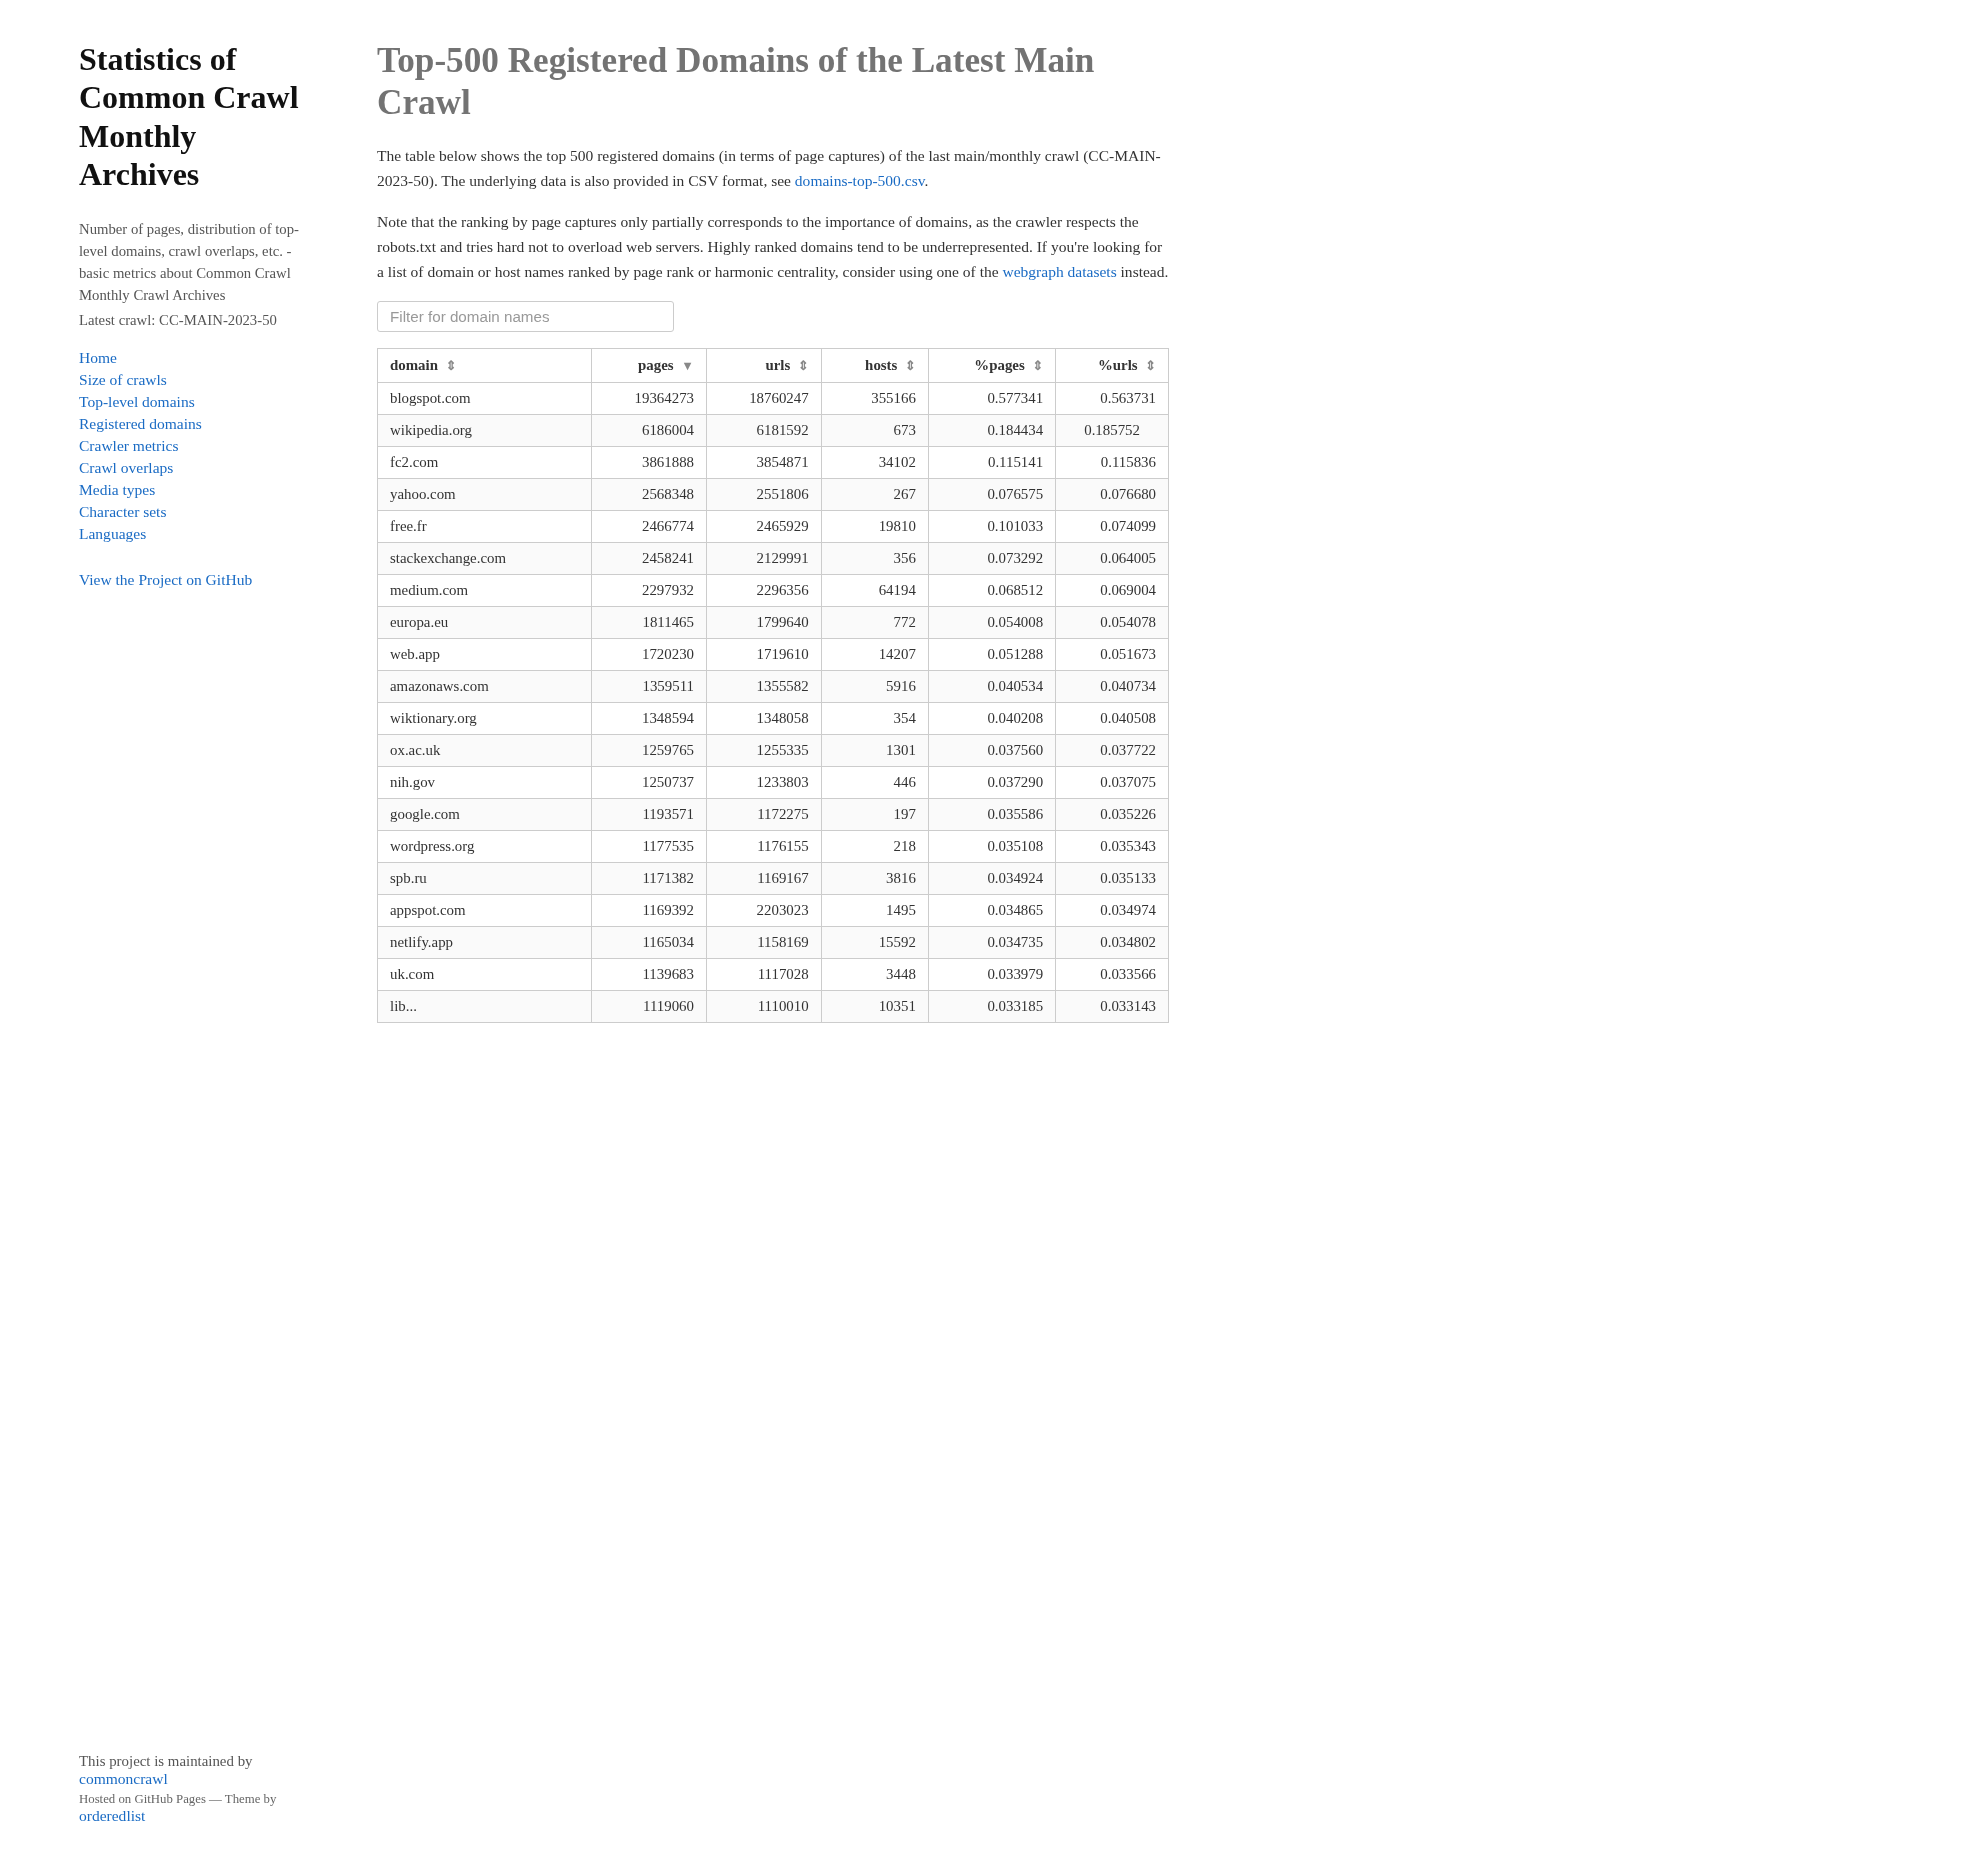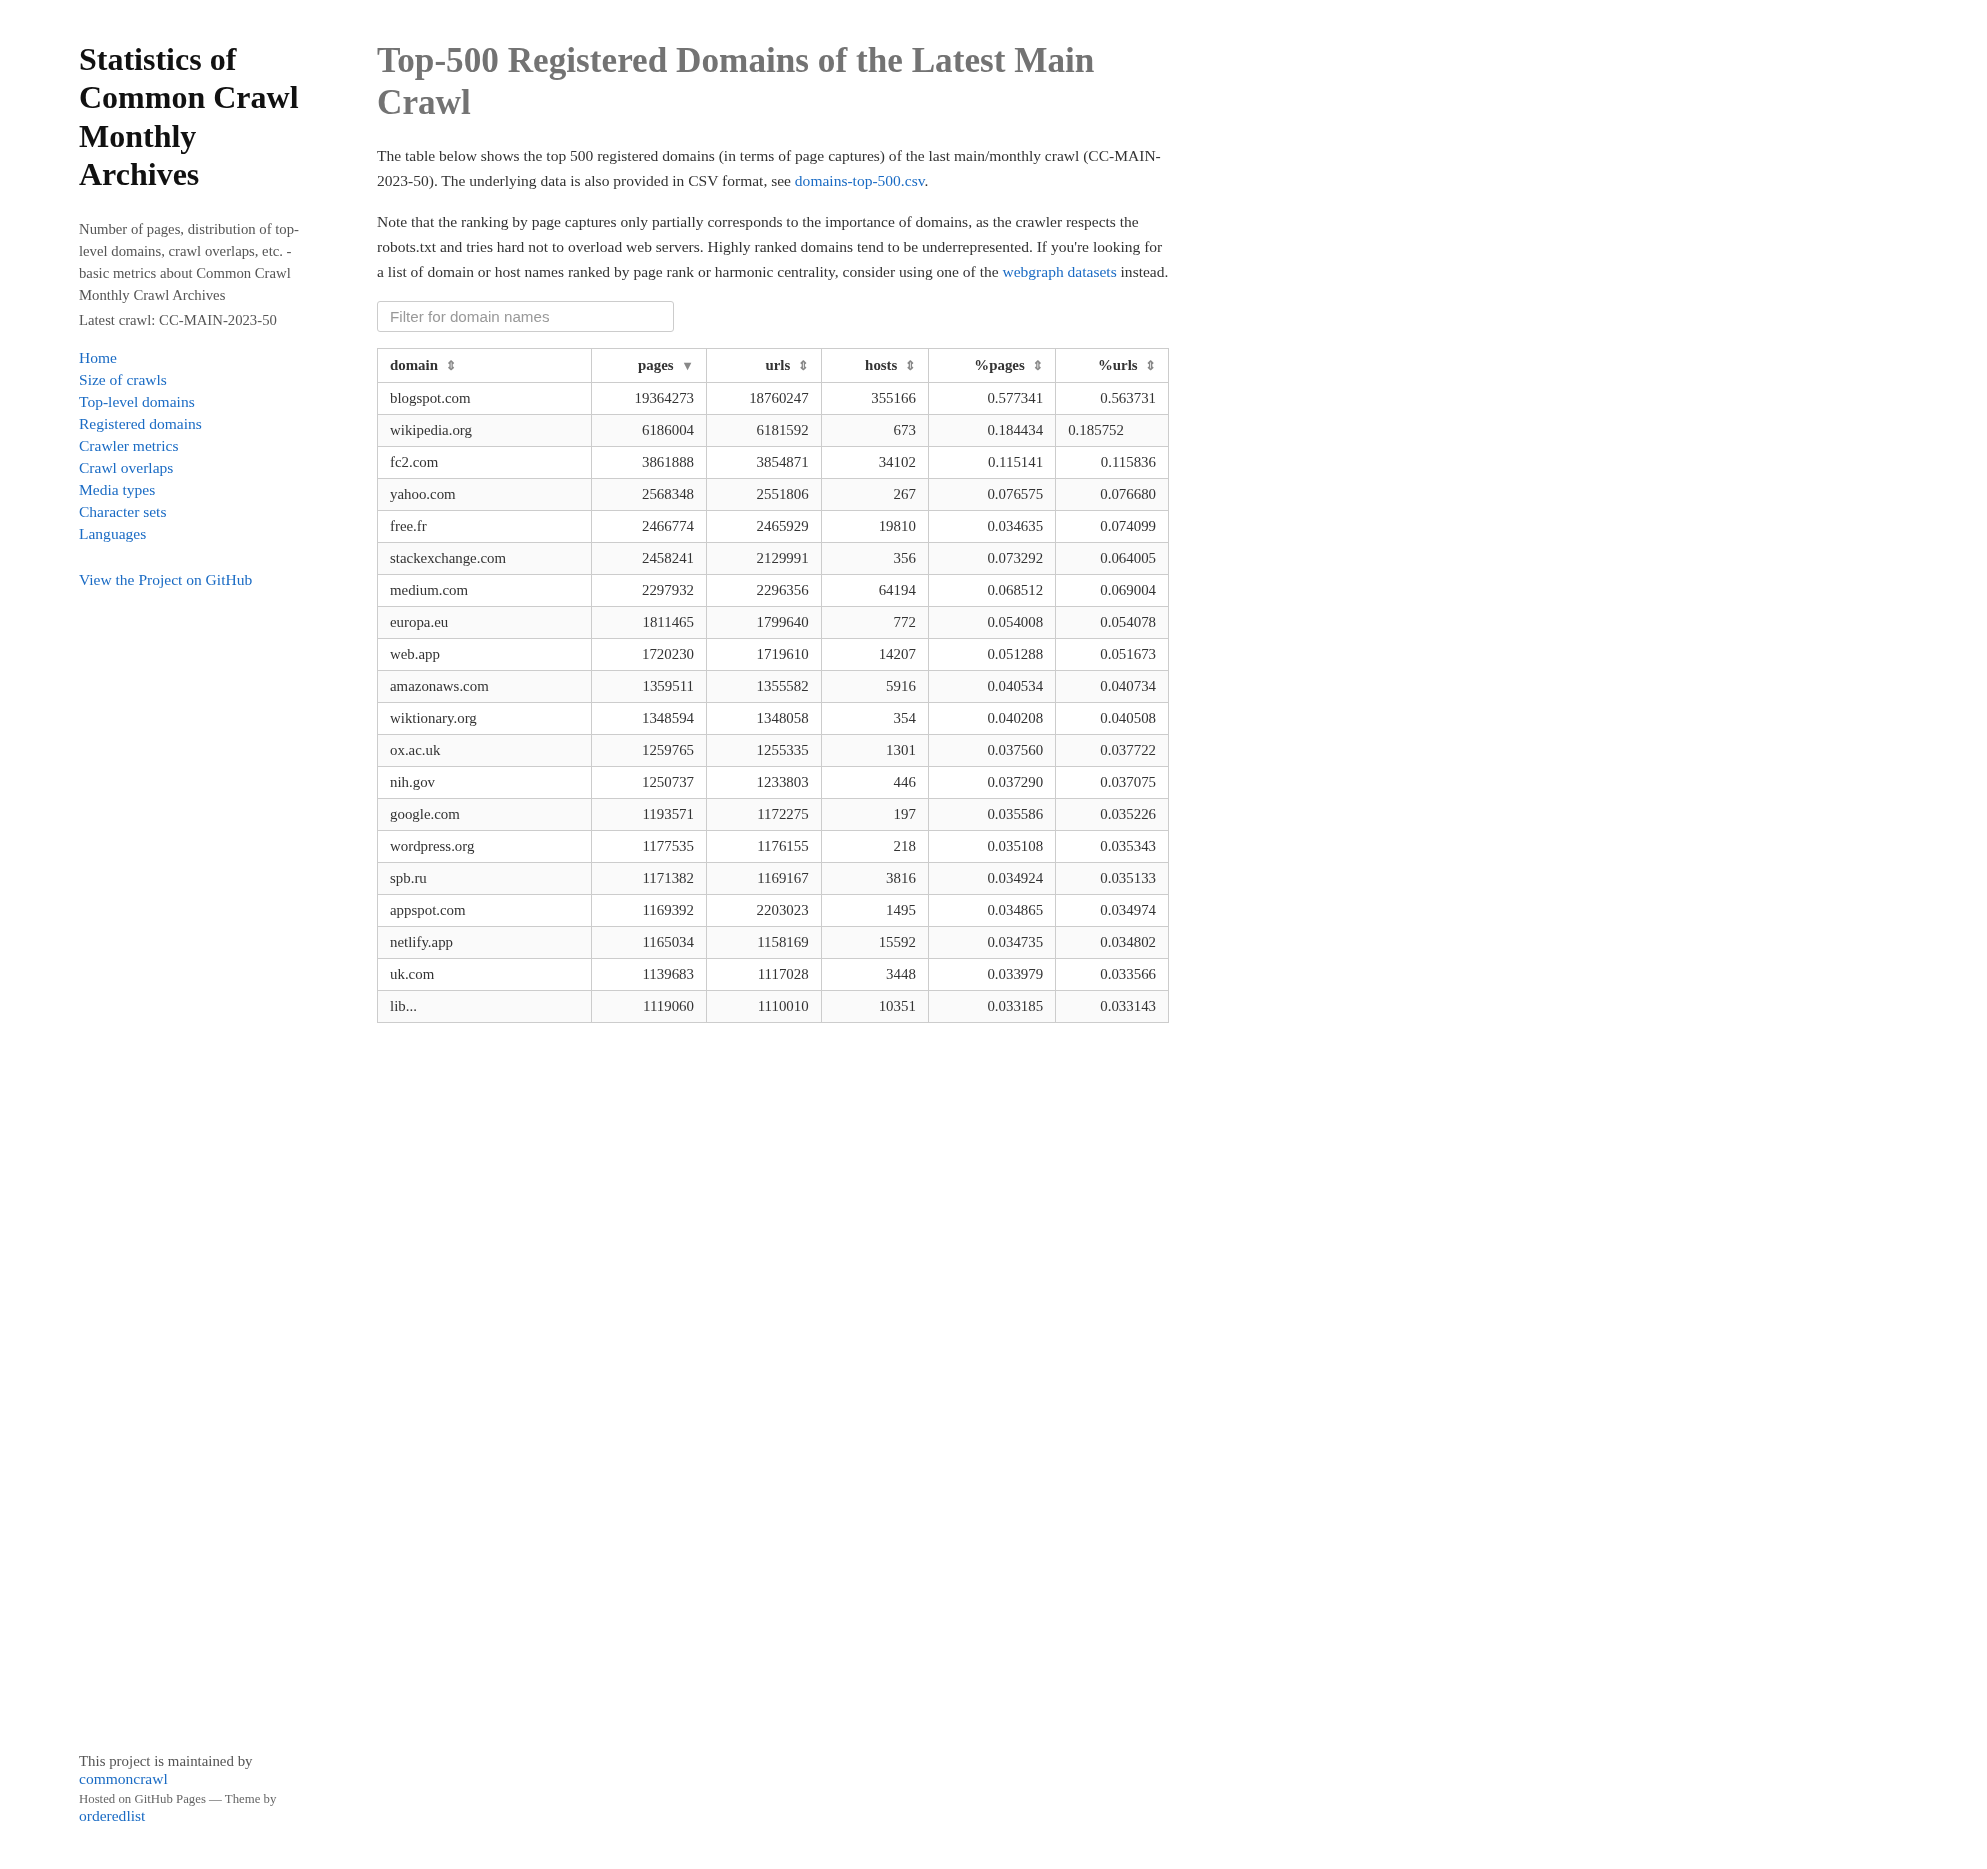--- a/index.html
+++ b/index.html
@@ -195,21 +195,21 @@
           <td class="col-hosts" style="text-align: right;">355166</td>
           <td class="col-pctpages" style="text-align: right;">0.577341</td>
           <td class="col-pcturls" style="text-align: right;">0.563731</td>
         </tr>
         <tr>
           <td>wikipedia.org</td>
           <td class="col-pages" style="text-align: right;">6186004</td>
           <td class="col-urls" style="text-align: right;">6181592</td>
           <td class="col-hosts" style="text-align: right;">673</td>
           <td class="col-pctpages" style="text-align: right;">0.184434</td>
-          <td class="col-pcturls" style="text-align: left;">0.185752</td>
+          <td class="col-pcturls" style="text-align: center;">0.185752</td>
         </tr>
         <tr>
           <td>fc2.com</td>
           <td class="col-pages" style="text-align: right;">3861888</td>
           <td class="col-urls" style="text-align: right;">3854871</td>
           <td class="col-hosts" style="text-align: right;">34102</td>
           <td class="col-pctpages" style="text-align: right;">0.115141</td>
           <td class="col-pcturls" style="text-align: right;">0.115836</td>
         </tr>
         <tr>
@@ -218,21 +218,21 @@
           <td class="col-urls" style="text-align: right;">2551806</td>
           <td class="col-hosts" style="text-align: right;">267</td>
           <td class="col-pctpages" style="text-align: right;">0.076575</td>
           <td class="col-pcturls" style="text-align: right;">0.076680</td>
         </tr>
         <tr>
           <td>free.fr</td>
           <td class="col-pages" style="text-align: right;">2466774</td>
           <td class="col-urls" style="text-align: right;">2465929</td>
           <td class="col-hosts" style="text-align: right;">19810</td>
-          <td class="col-pctpages" style="text-align: right;">0.034635</td>
+          <td class="col-pctpages" style="text-align: right;">0.101033</td>
           <td class="col-pcturls" style="text-align: right;">0.074099</td>
         </tr>
         <tr>
           <td>stackexchange.com</td>
           <td class="col-pages" style="text-align: right;">2458241</td>
           <td class="col-urls" style="text-align: right;">2129991</td>
           <td class="col-hosts" style="text-align: right;">356</td>
           <td class="col-pctpages" style="text-align: right;">0.073292</td>
           <td class="col-pcturls" style="text-align: right;">0.064005</td>
         </tr>

